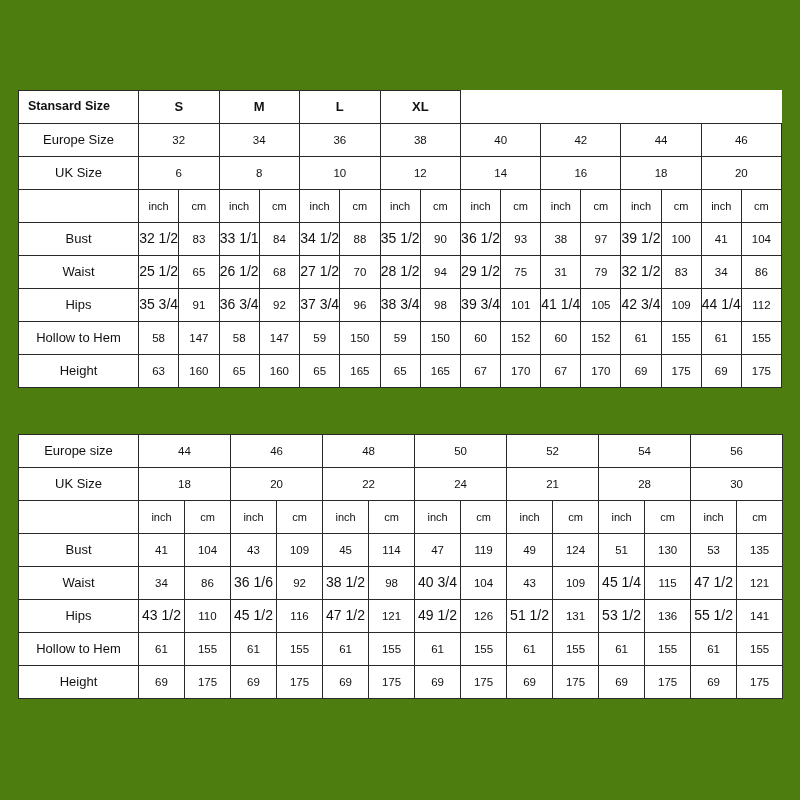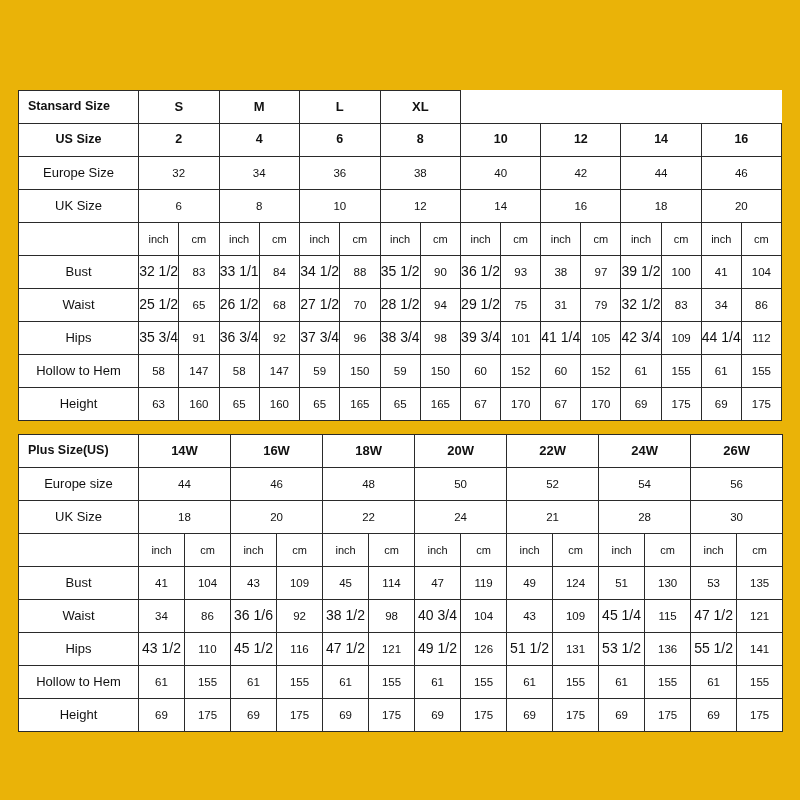--- a/index.html
+++ b/index.html
@@ -11,21 +11,21 @@
     width: 800px;
     height: 800px;
     font-family: "Liberation Sans", sans-serif;
     color: #111111;
     overflow: hidden;
   }
   .page {
     width: 800px;
     height: 800px;
     position: relative;
-    background: #eab308;
+    background: #4d7c0f;
   }
   .chart-wrap {
     position: absolute;
     left: 18px;
     width: 764px;
   }
   #chart-standard { top: 90px; }
   #chart-plus { top: 434px; }
 
   table.size-table {
@@ -95,31 +95,20 @@
           <col class="datacol">
           <col class="datacol">
         </colgroup>
         <tbody>
           <tr>
             <td class="corner">Stansard Size</td>
             <td class="groupcell" colspan="2">S</td>
             <td class="groupcell" colspan="2">M</td>
             <td class="groupcell" colspan="2">L</td>
             <td class="groupcell" colspan="2">XL</td>
-          </tr>
-          <tr>
-            <td class="rowhead bold">US Size</td>
-            <td class="bold" colspan="2">2</td>
-            <td class="bold" colspan="2">4</td>
-            <td class="bold" colspan="2">6</td>
-            <td class="bold" colspan="2">8</td>
-            <td class="bold" colspan="2">10</td>
-            <td class="bold" colspan="2">12</td>
-            <td class="bold" colspan="2">14</td>
-            <td class="bold" colspan="2">16</td>
           </tr>
           <tr>
             <td class="rowhead">Europe Size</td>
             <td colspan="2">32</td>
             <td colspan="2">34</td>
             <td colspan="2">36</td>
             <td colspan="2">38</td>
             <td colspan="2">40</td>
             <td colspan="2">42</td>
             <td colspan="2">44</td>
@@ -267,30 +256,20 @@
           <col class="datacol">
           <col class="datacol">
           <col class="datacol">
           <col class="datacol">
           <col class="datacol">
           <col class="datacol">
           <col class="datacol">
         </colgroup>
         <tbody>
           <tr>
-            <td class="corner">Plus Size(US)</td>
-            <td class="groupcell" colspan="2">14W</td>
-            <td class="groupcell" colspan="2">16W</td>
-            <td class="groupcell" colspan="2">18W</td>
-            <td class="groupcell" colspan="2">20W</td>
-            <td class="groupcell" colspan="2">22W</td>
-            <td class="groupcell" colspan="2">24W</td>
-            <td class="groupcell" colspan="2">26W</td>
-          </tr>
-          <tr>
             <td class="rowhead">Europe size</td>
             <td colspan="2">44</td>
             <td colspan="2">46</td>
             <td colspan="2">48</td>
             <td colspan="2">50</td>
             <td colspan="2">52</td>
             <td colspan="2">54</td>
             <td colspan="2">56</td>
           </tr>
           <tr>

